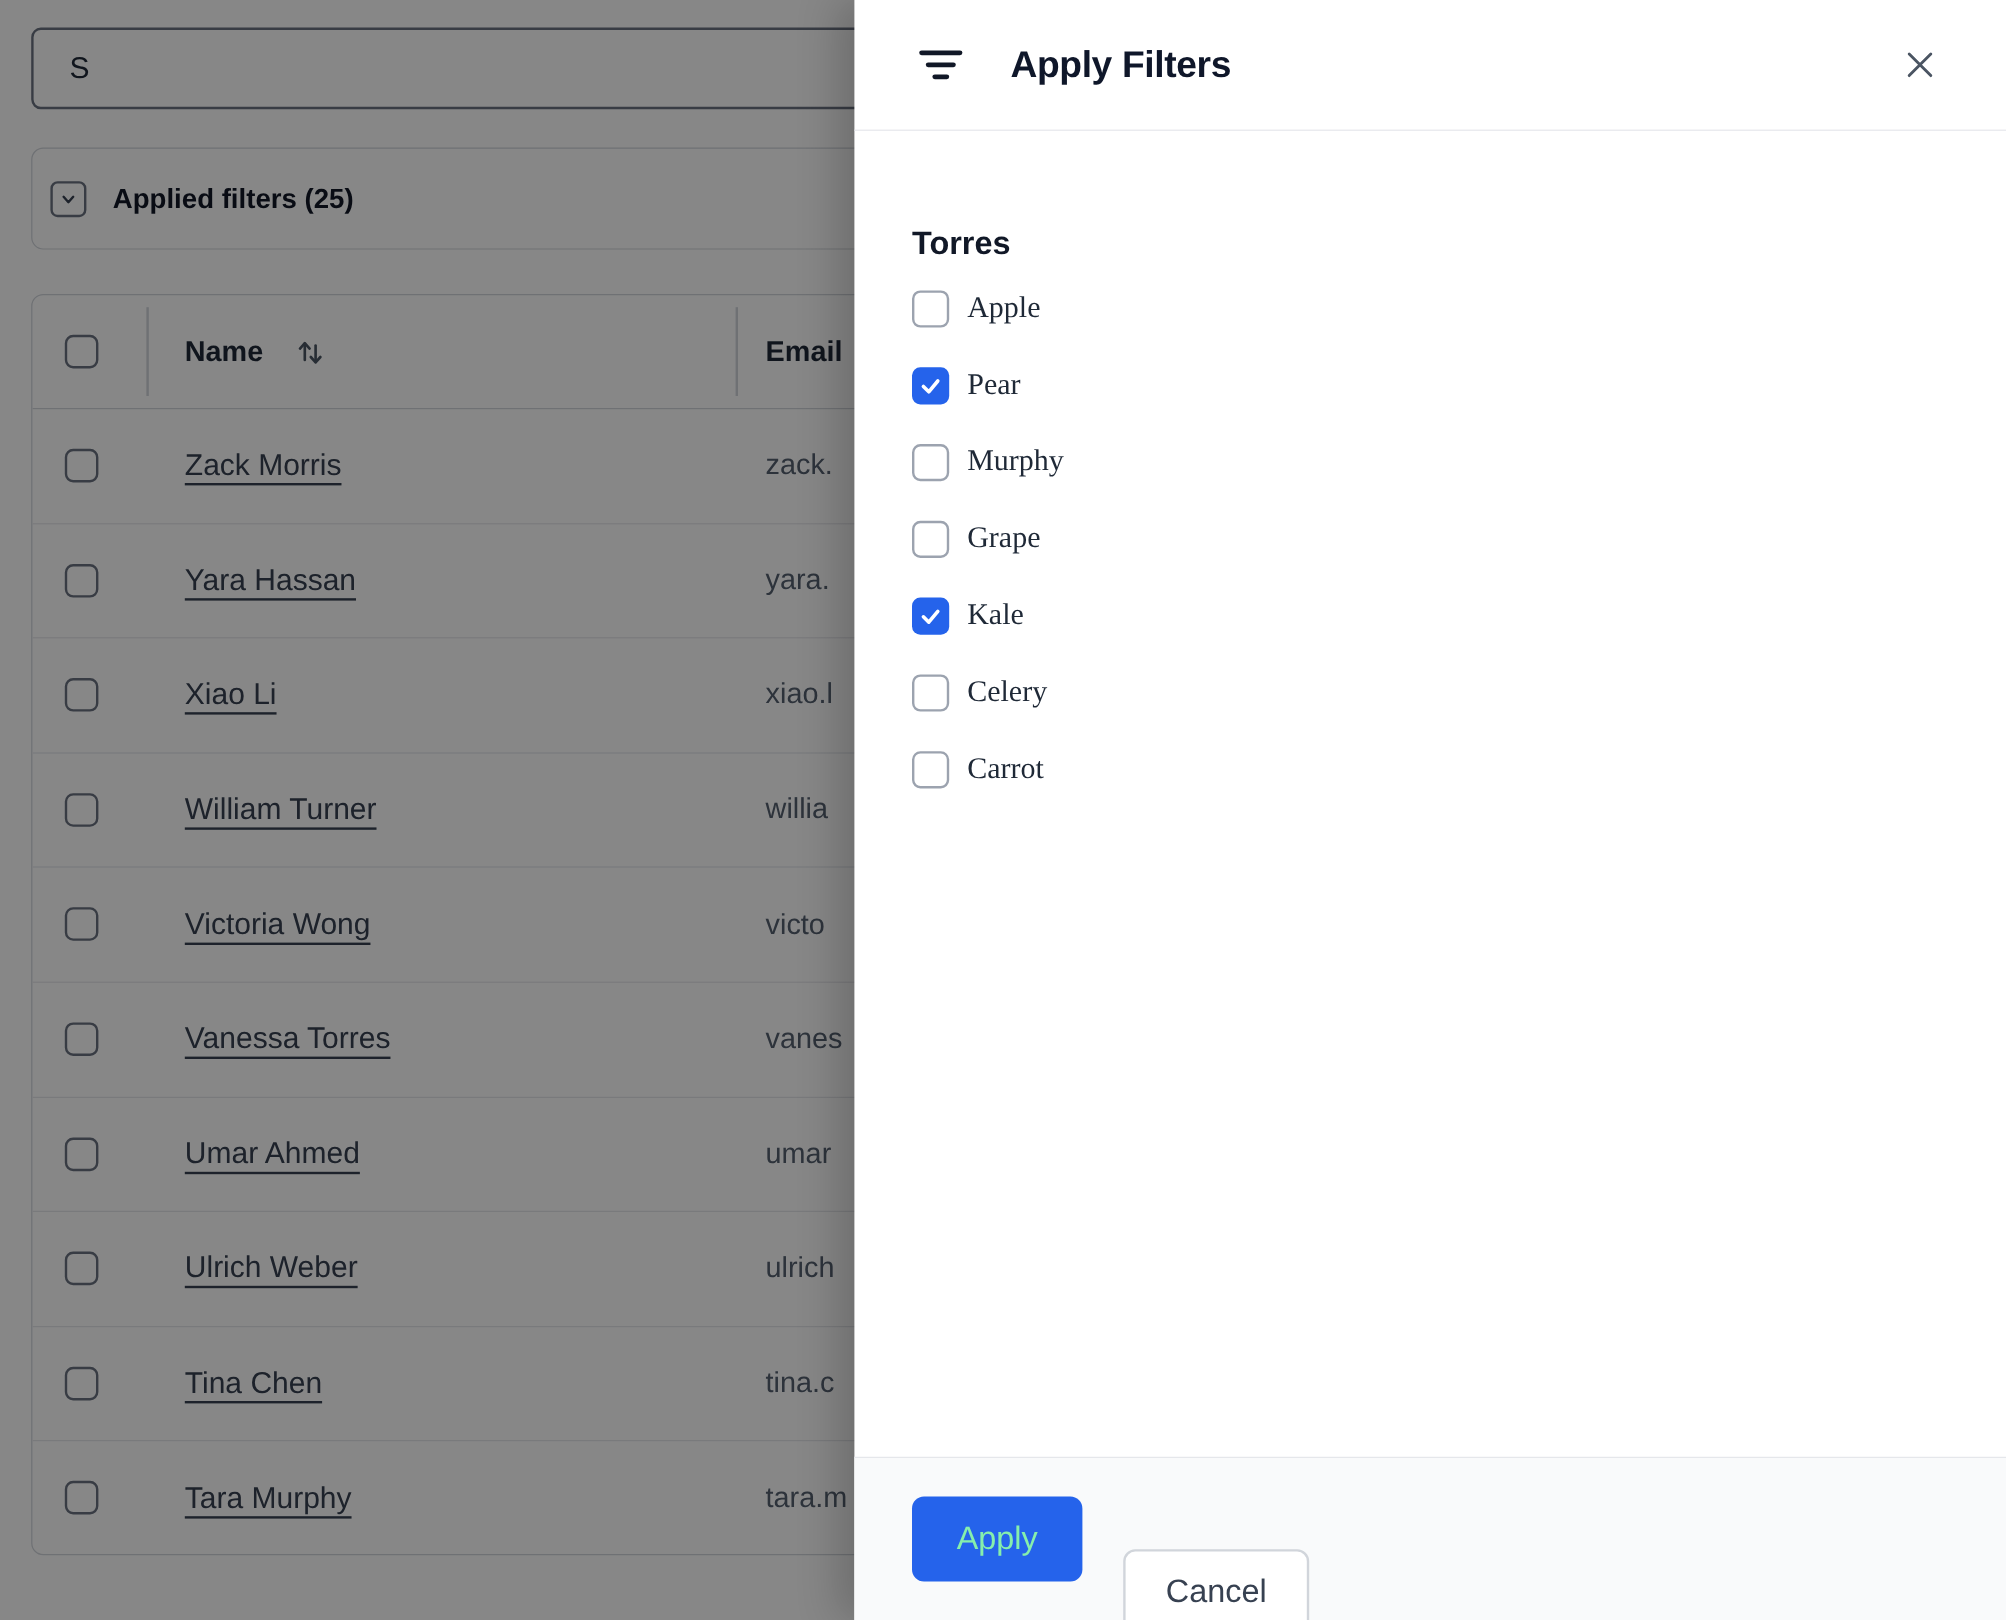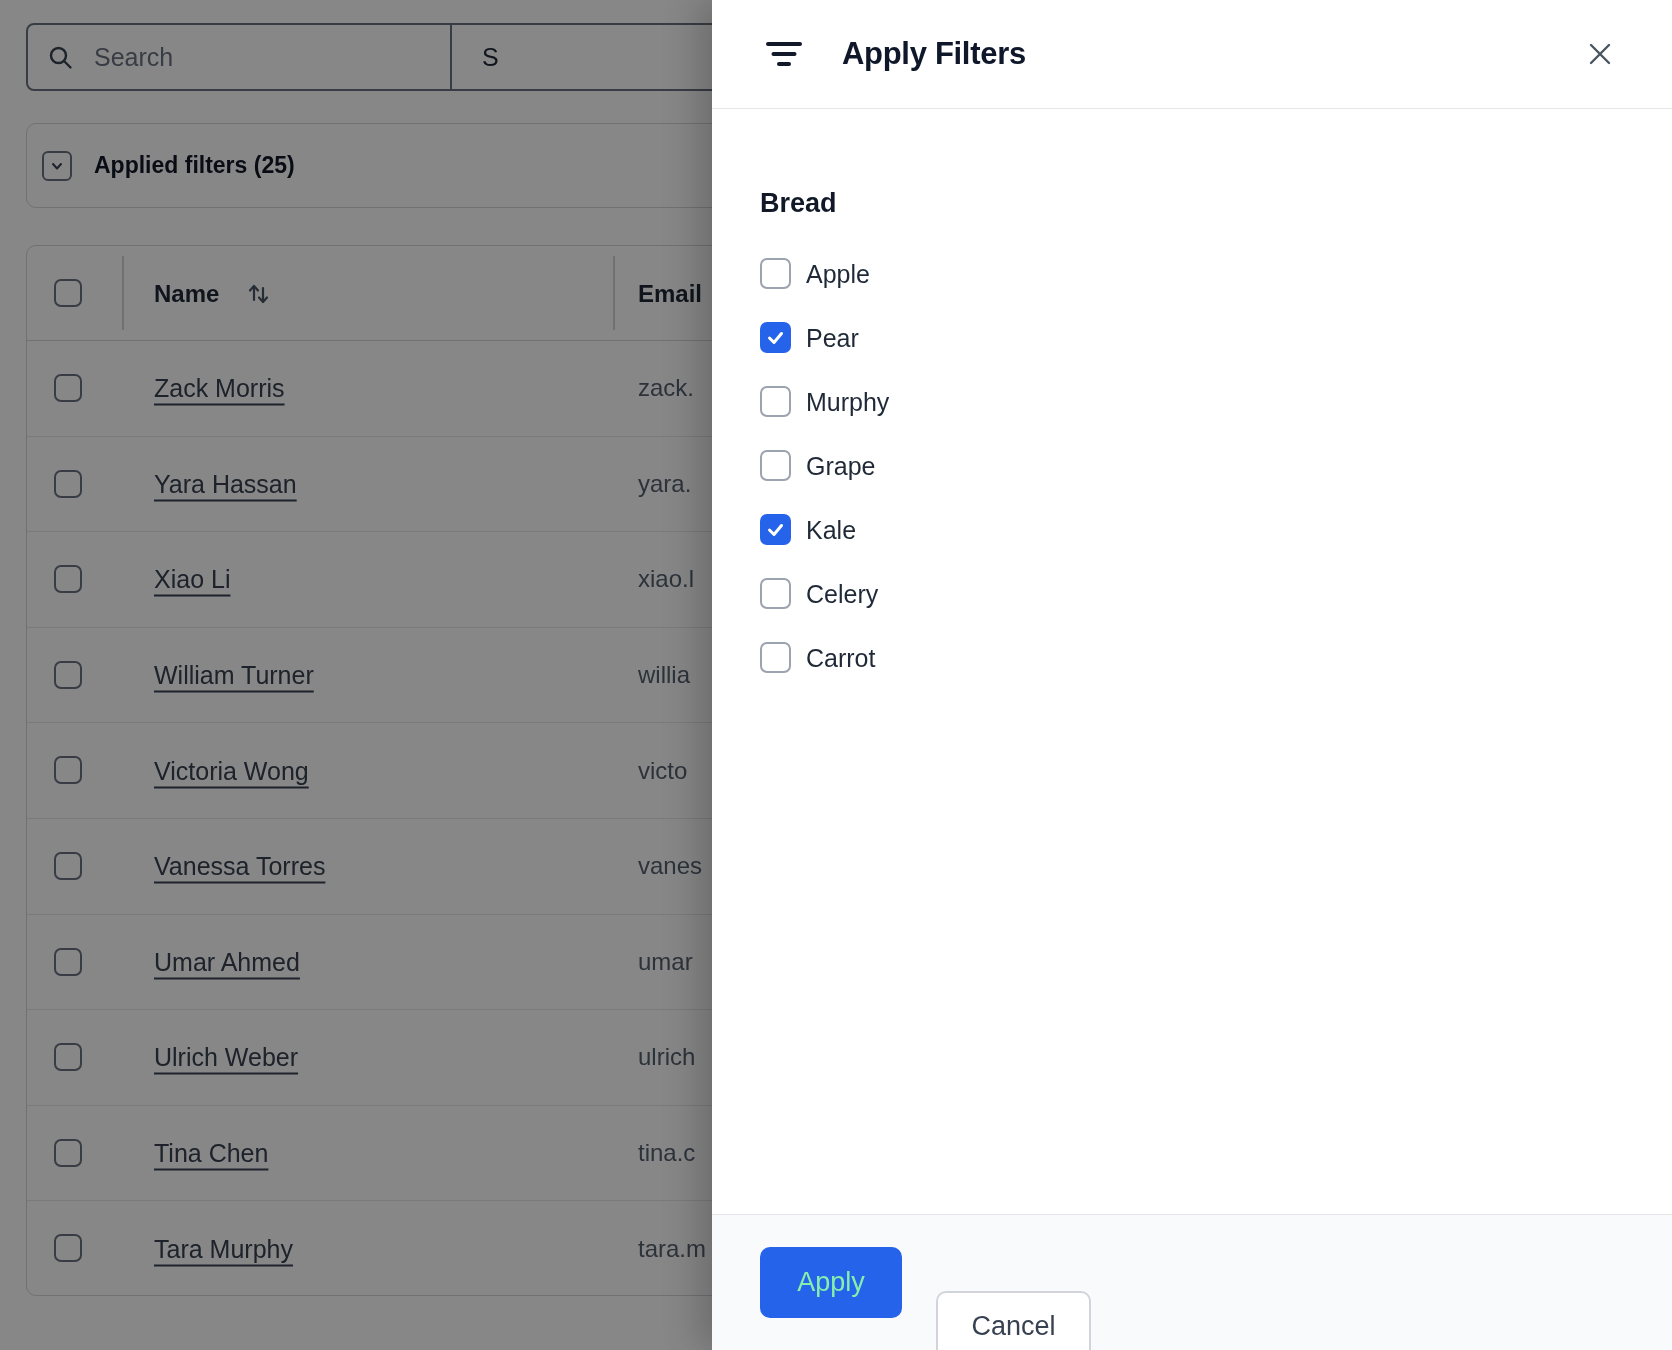--- a/index.html
+++ b/index.html
@@ -75,21 +75,21 @@
   .filter-icon i:nth-child(2){top:10px;width:25px;}
   .filter-icon i:nth-child(3){top:20px;width:14px;}
   .panel-title{font-size:31px;font-weight:600;color:#0f172a;letter-spacing:-0.3px;flex:1;}
   .close-btn{
     width:34px;height:34px;border:none;background:transparent;padding:0;cursor:pointer;
     display:flex;align-items:center;justify-content:center;flex:0 0 auto;
   }
   .panel-body{flex:1;padding:56px 48px 0 48px;overflow:hidden;box-sizing:border-box;}
   .sec-heading{font-size:27px;line-height:32px;font-weight:700;color:#111827;margin:0 0 6px 0;}
   .section + .section .sec-heading{margin-top:43px;}
-  .opt-row{height:64px;display:flex;align-items:flex-end;gap:15px;cursor:pointer;}
+  .opt-row{height:64px;display:flex;align-items:center;gap:15px;cursor:pointer;font-family:Liberation Serif, serif;}
   .pcb{
     width:31px;height:31px;border-radius:7px;box-sizing:border-box;flex:0 0 auto;
     border:2px solid #9ca3af;background:#fff;display:flex;align-items:center;justify-content:center;
   }
   .pcb.checked{border:none;background:var(--accent,#2563eb);}
   .opt-label{font-size:25px;color:#1f2937;}
   .panel-footer{
     height:136px;flex:0 0 auto;background:#f9fafb;border-top:1.5px solid #e5e7eb;
     display:flex;align-items:flex-start;padding:32px 0 0 48px;gap:34px;box-sizing:border-box;
   }
@@ -102,29 +102,20 @@
   svg{display:block;}
 </style>
 </head>
 <body>
 
 <div class="stage">
 
   <div class="page">
 
     <div class="filter-bar">
-      <div class="seg seg-search">
-        <span>
-          <svg width="27" height="27" viewBox="0 0 27 27" fill="none" stroke="#374151" stroke-width="2.4" stroke-linecap="round">
-            <circle cx="11.5" cy="11.5" r="7.5"></circle>
-              <line x1="17" y1="17" x2="23.5" y2="23.5"></line>
-          </svg>
-        </span>
-        <span class="ph">Search</span>
-      </div>
       <div class="seg seg-extra">
         <span class="lbl">S</span>
       </div>
     </div>
 
     <div class="applied">
       <span class="chevbox">
         <svg width="16" height="16" viewBox="0 0 16 16" fill="none" stroke="#374151" stroke-width="2" stroke-linecap="round" stroke-linejoin="round">
           <polyline points="4,6 8,10.5 12,6"></polyline>
         </svg>
@@ -222,21 +213,21 @@
           <svg width="28" height="28" viewBox="0 0 28 28" fill="none" stroke="#4b5563" stroke-width="2.4" stroke-linecap="round">
             <line x1="5" y1="5" x2="23" y2="23"></line>
               <line x1="23" y1="5" x2="5" y2="23"></line>
           </svg>
         </span>
       </button>
     </header>
 
     <div class="panel-body" id="sections">
         <div class="section">
-          <h2 class="sec-heading">Bread</h2>
+          <h2 class="sec-heading">Torres</h2>
           <div class="opt-row">
             <span class="pcb"></span>
             <span class="opt-label">Apple</span>
           </div>
           <div class="opt-row">
             <span class="pcb checked">
               <svg width="19" height="19" viewBox="0 0 19 19" fill="none" stroke="#ffffff" stroke-width="3" stroke-linecap="round" stroke-linejoin="round">
                 <polyline points="3.5,10 8,14.5 15.5,5.5"></polyline>
               </svg>
             </span>

